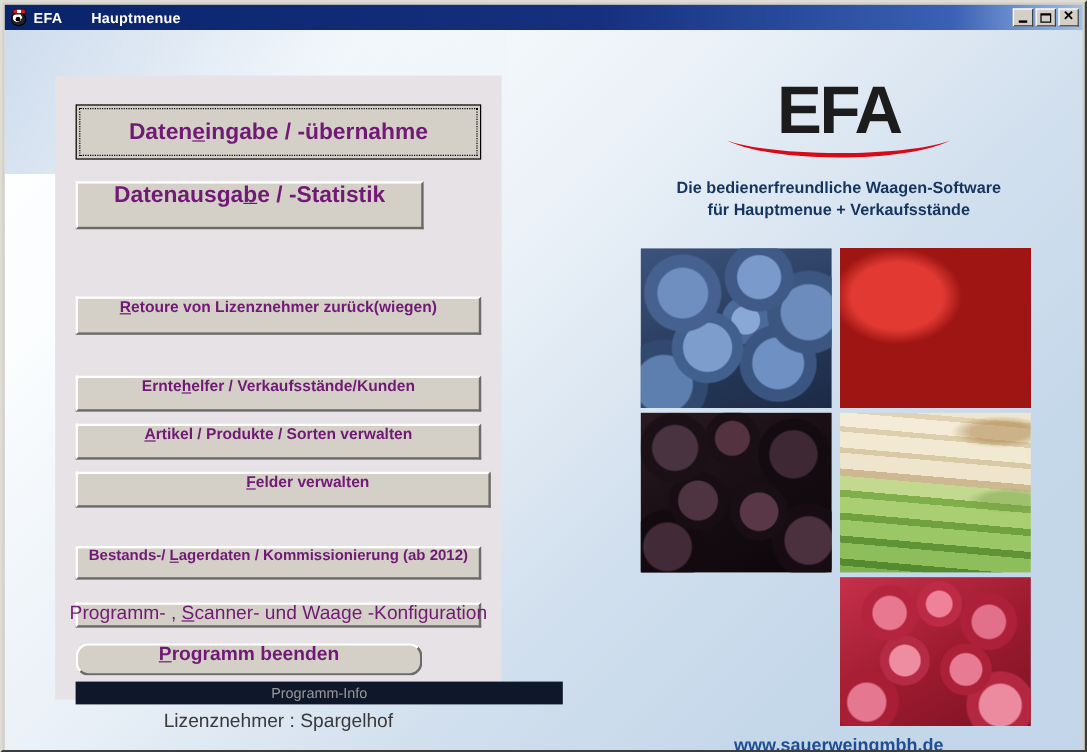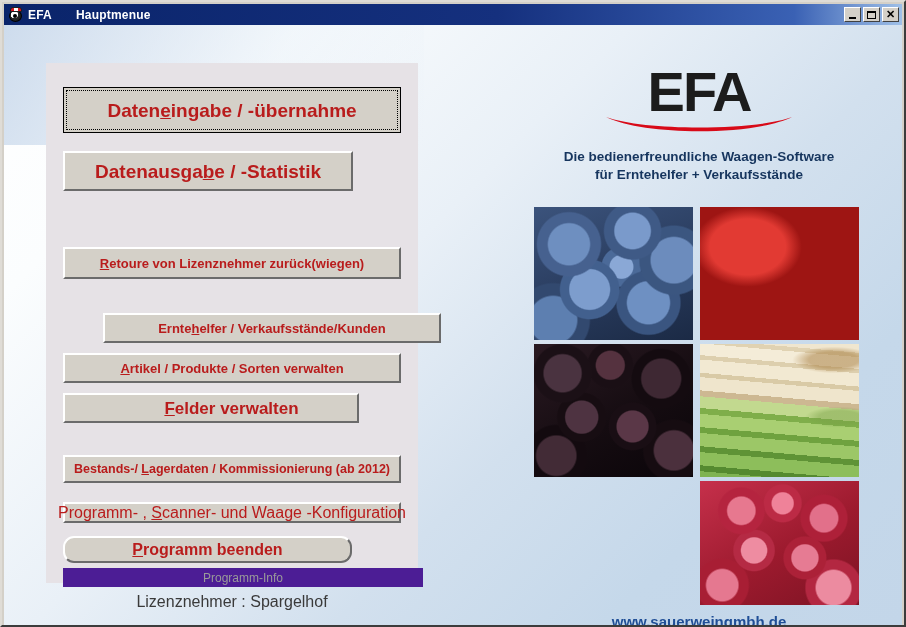--- a/index.html
+++ b/index.html
@@ -129,23 +129,22 @@
   }
 
   .btn {
     position: absolute;
     background: #d4d0c8;
     border-top: 2px solid #ffffff;
     border-left: 2px solid #ffffff;
     border-right: 2px solid #6b6b6b;
     border-bottom: 2px solid #6b6b6b;
     display: flex;
-    align-items: center;
     justify-content: center;
-    color: #b91c1c;
+    color: #701a75;
     font-family: "Liberation Sans", sans-serif;
     font-weight: bold;
     cursor: default;
     text-align: center;
     user-select: none;
     white-space: nowrap;
   }
   .btn .lbl { line-height: 1; }
   .btn u { text-decoration: underline; }
 
@@ -154,31 +153,31 @@
   .btn.focused .inner {
     width: 100%; height: 100%;
     border: 1px dotted #000;
     display: flex; align-items: center; justify-content: center;
     background: #d4d0c8;
   }
 
   #btn-eingabe { left: 17px; top: 24px; width: 338px; height: 46px; font-size: 19px; }
   #btn-ausgabe { left: 17px; top: 88px; width: 290px; height: 40px; font-size: 19px; }
   #btn-retoure { left: 17px; top: 184px; width: 338px; height: 32px; font-size: 13px; }
-  #btn-erntehelfer { left: 17px; top: 250px; width: 338px; height: 30px; font-size: 13px; margin-left: 40px; }
+  #btn-erntehelfer { left: 17px; top: 250px; width: 338px; height: 30px; font-size: 13px; }
   #btn-artikel { left: 17px; top: 290px; width: 338px; height: 30px; font-size: 13px; }
-  #btn-felder { left: 17px; top: 330px; width: 296px; height: 30px; font-size: 17px; padding-left: 41px; }
+  #btn-felder { left: 17px; top: 330px; width: 346px; height: 30px; font-size: 13px; padding-left: 41px; }
   #btn-bestands { left: 17px; top: 392px; width: 338px; height: 28px; font-size: 12.5px; }
   #btn-konfig { left: 17px; top: 439px; width: 338px; height: 21px; font-size: 16px; font-weight: normal; }
   #btn-beenden { left: 17px; top: 473px; width: 289px; height: 27px; font-size: 16px; border-radius: 11px; }
 
   #btn-info {
     position: absolute;
-    left: 17px; top: 505px; width: 360px; height: 19px;
-    background: #4c1d95;
+    left: 17px; top: 505px; width: 406px; height: 19px;
+    background: #0f172a;
     color: #9a9a9a;
     display: flex; align-items: center; justify-content: center;
     font-size: 12px;
     border: none;
     cursor: default;
     user-select: none;
   }
 
   #licensee {
     position: absolute;
@@ -405,21 +404,21 @@
 
     <div id="brand">
       <div id="efa-logo">EFA</div>
       <div id="efa-swoosh">
         <svg width="190" height="22" viewBox="0 0 190 22" xmlns="http://www.w3.org/2000/svg">
           <path d="M2 1 C 40 20, 150 20, 188 1 C 150 15, 40 15, 2 1 Z" fill="#d80a18"></path>
         </svg>
       </div>
       <div id="tagline">
         <div>Die bedienerfreundliche Waagen-Software</div>
-        <div>für Erntehelfer + Verkaufsstände</div>
+        <div>für Hauptmenue + Verkaufsstände</div>
       </div>
     </div>
 
     <div id="photo-grid">
       <div class="cell blueberries"></div>
       <div class="cell strawberries"></div>
       <div class="cell blackberries"></div>
       <div class="cell asparagus"></div>
       <div class="cell gooseberries"></div>
       <div class="cell raspberries"></div>

